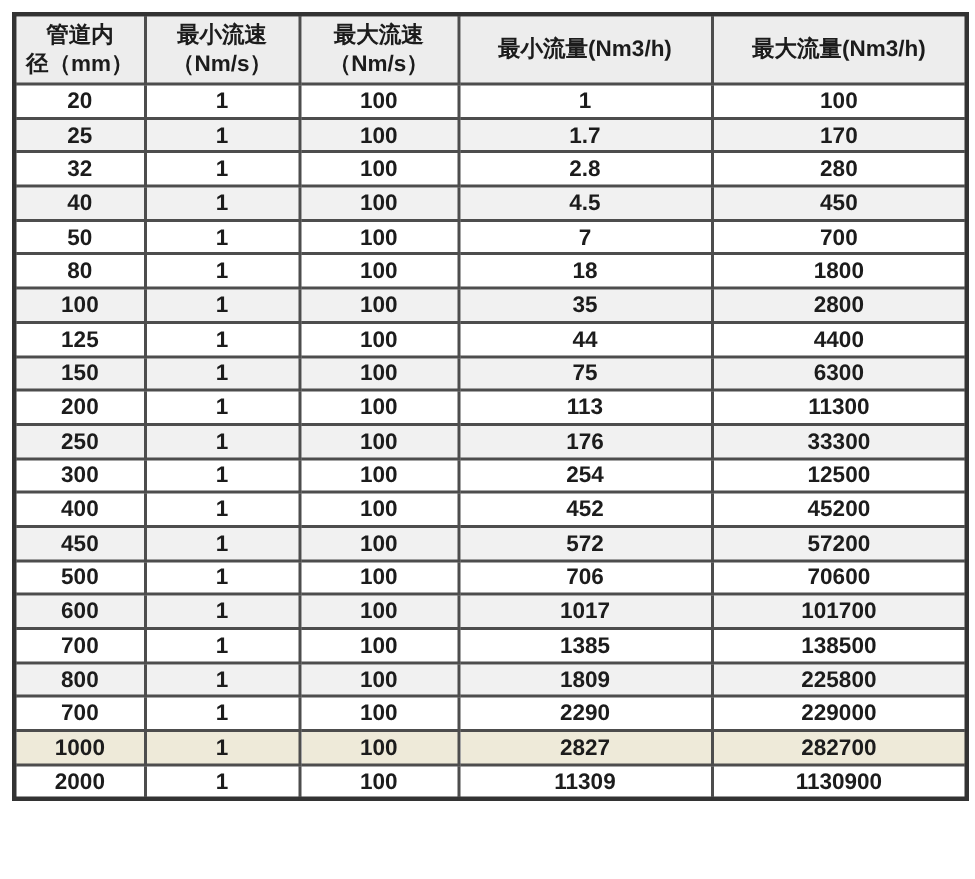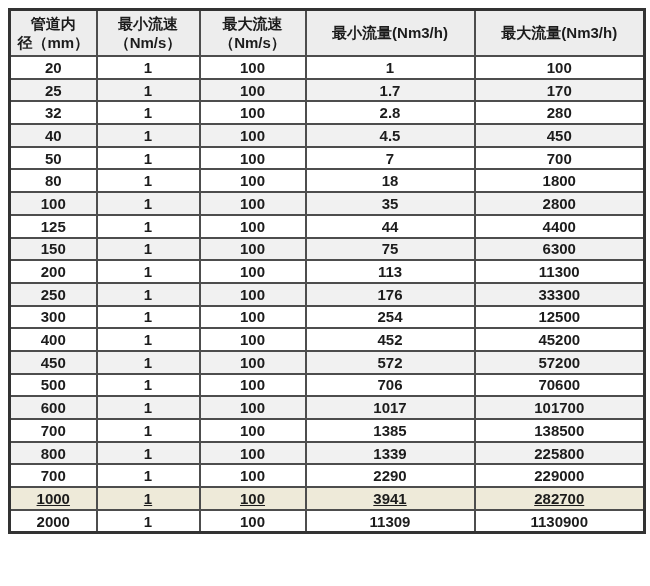--- a/index.html
+++ b/index.html
@@ -41,21 +41,21 @@
     line-height: 1.3;
     background: var(--header-bg, #ededed);
   }
   table.flow-table td {
     height: 20.7px;
     font-size: 15px;
     line-height: 1;
     background: #ffffff;
   }
   table.flow-table tr.zebra td { background: var(--zebra-bg, #f1f1f1); }
-  table.flow-table tr.highlight td { background: var(--highlight-bg, #eeead9); text-decoration: underline; }
+  table.flow-table tr.highlight td { background: var(--highlight-bg, #eeead9); }
   col.c1 { width: 87px; }
   col.c2 { width: 103px; }
   col.c3 { width: 106px; }
   col.c4 { width: 169px; }
   col.c5 { width: 170px; }
 </style>
 </head>
 <body>
 
 <div class="canvas">
@@ -193,35 +193,35 @@
           <td>700</td>
           <td>1</td>
           <td>100</td>
           <td>1385</td>
           <td>138500</td>
         </tr>
         <tr class="zebra">
           <td>800</td>
           <td>1</td>
           <td>100</td>
-          <td>1339</td>
+          <td>1809</td>
           <td>225800</td>
         </tr>
         <tr>
           <td>700</td>
           <td>1</td>
           <td>100</td>
           <td>2290</td>
           <td>229000</td>
         </tr>
         <tr class="highlight">
           <td>1000</td>
           <td>1</td>
           <td>100</td>
-          <td>3941</td>
+          <td>2827</td>
           <td>282700</td>
         </tr>
         <tr>
           <td>2000</td>
           <td>1</td>
           <td>100</td>
           <td>11309</td>
           <td>1130900</td>
         </tr>
       </tbody>

